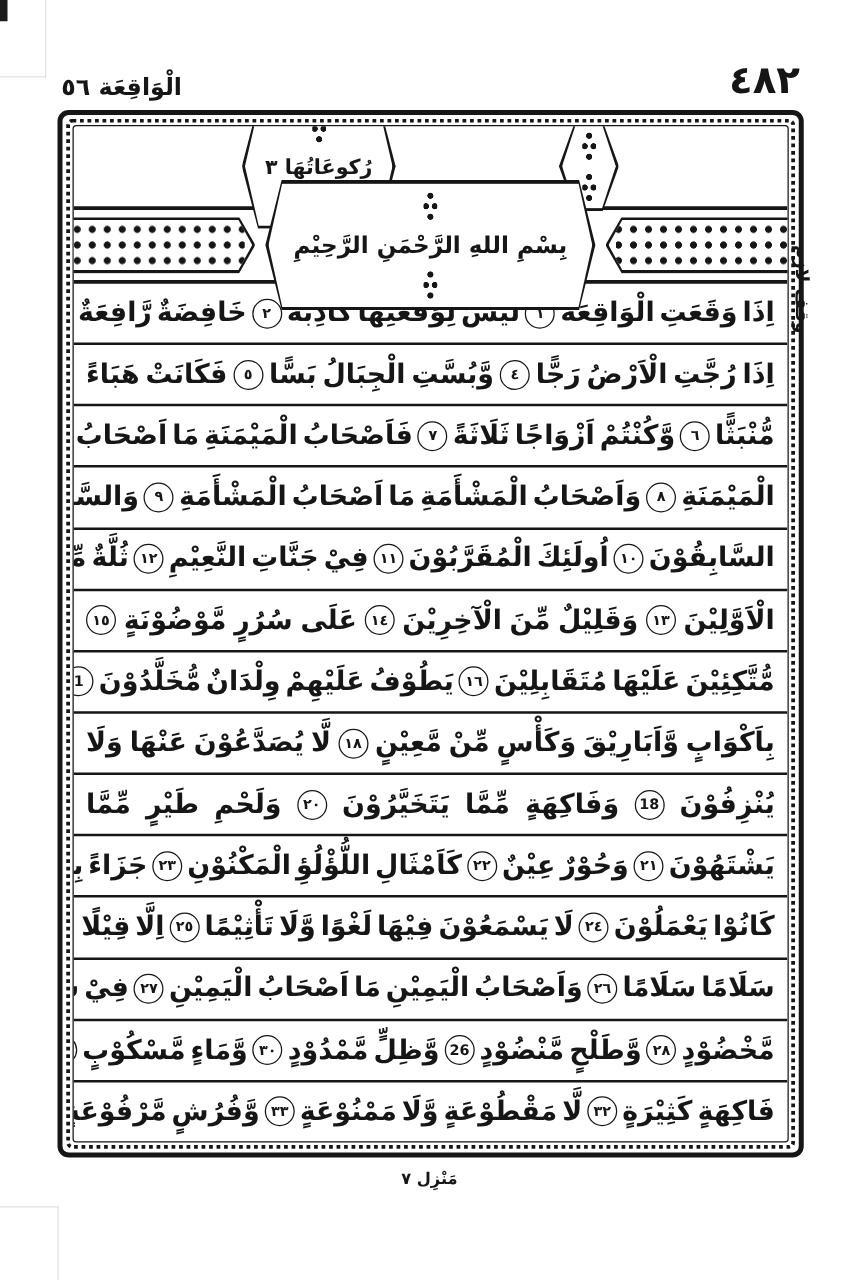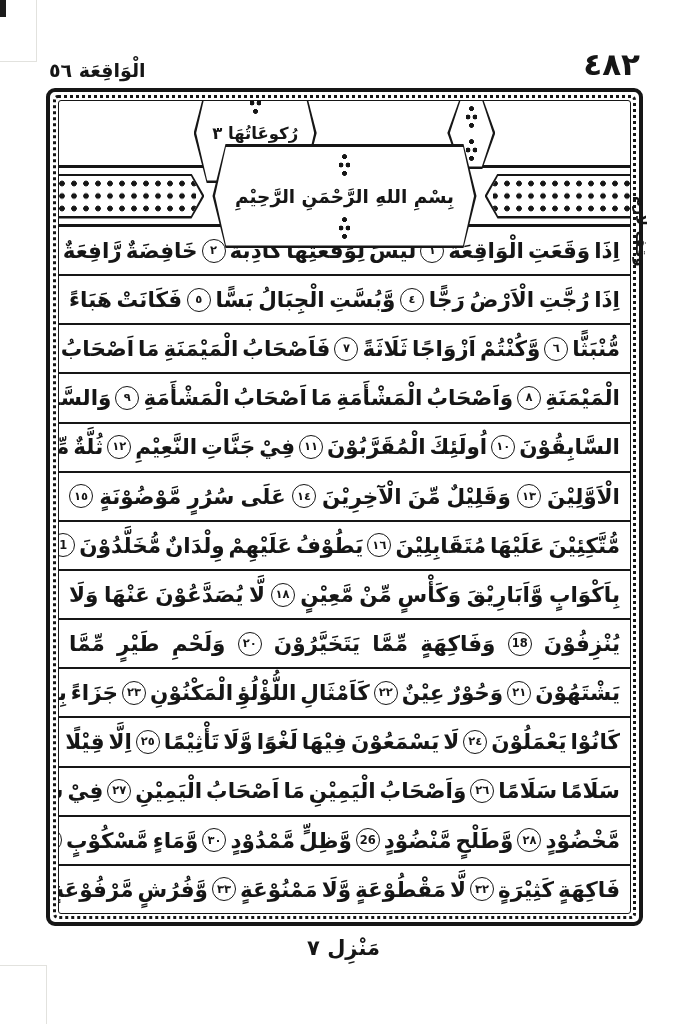--- a/index.html
+++ b/index.html
@@ -94,21 +94,21 @@
   }
 
   
   .margin-note{
     position:absolute;top:196px;left:633px;
     writing-mode:vertical-rl;
     font-size:14.5px;font-weight:bold;letter-spacing:3px;white-space:nowrap;
   }
   .page-footer{
     position:absolute;top:936px;left:0;width:687px;text-align:center;
-    font-size:21px;font-weight:bold;direction:rtl;
+    font-size:13px;font-weight:bold;direction:rtl;
   }
 </style>
 </head>
 <body>
 
 <div class="corner-mark"></div>
 <div class="gutter v-top"></div>
 <div class="gutter h-top"></div>
 <div class="gutter v-bot"></div>
 <div class="gutter h-bot"></div>

